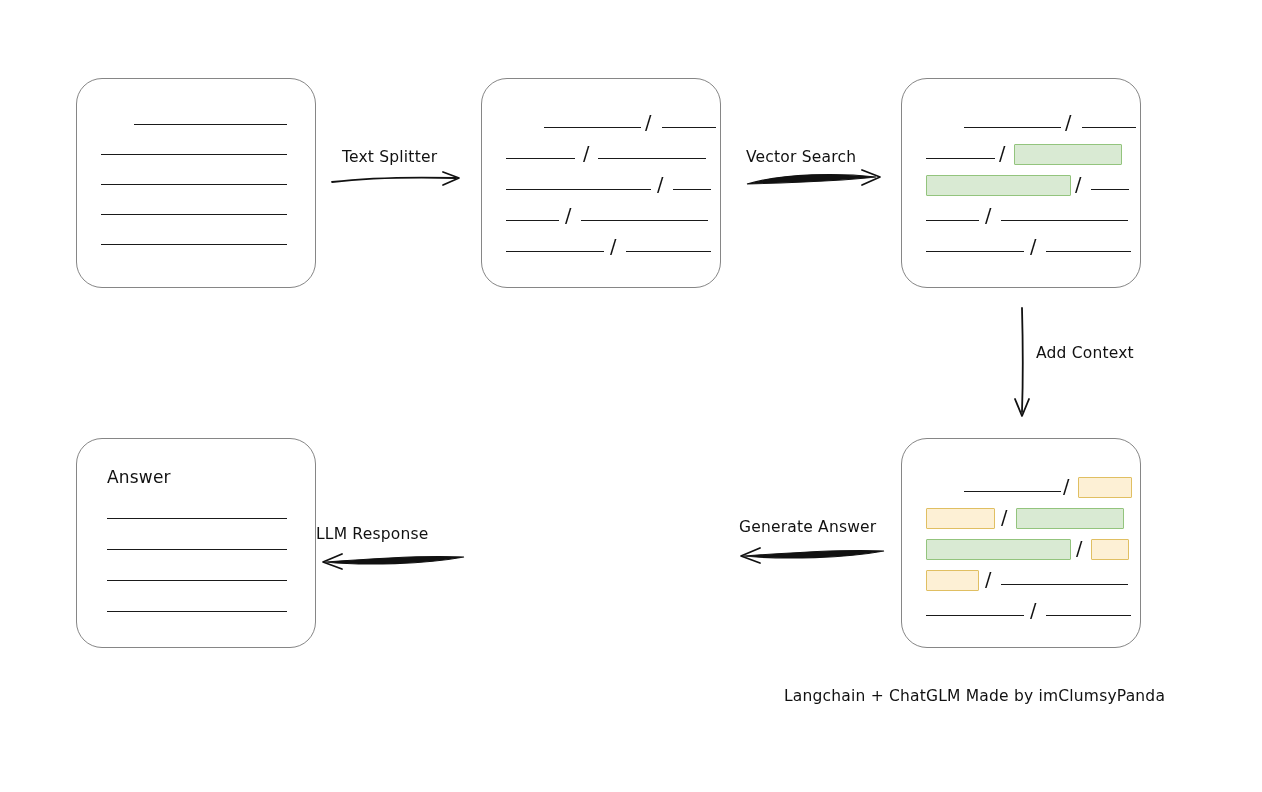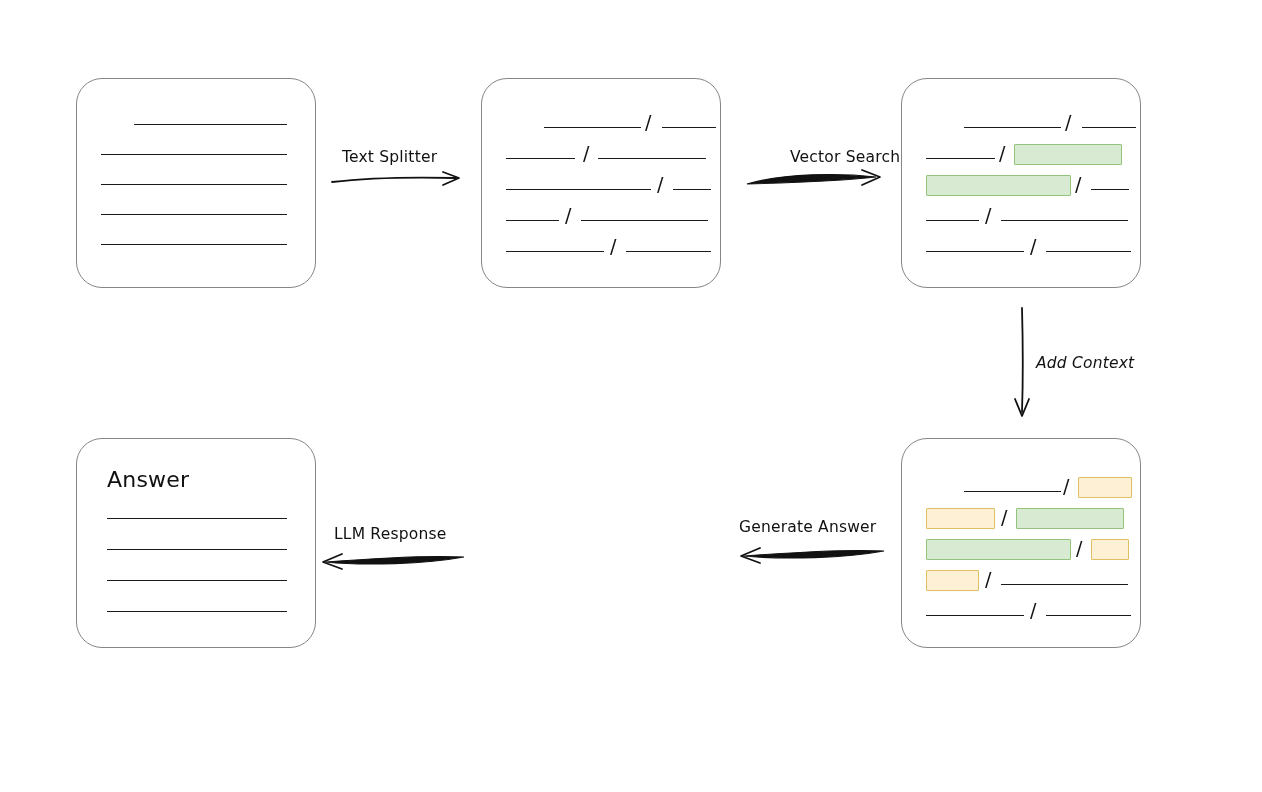--- a/index.html
+++ b/index.html
@@ -20,21 +20,21 @@
          font-size:19px;line-height:1;color:#111;font-weight:500;
          transform:translateY(-72%);}
 
   
   .chip{position:absolute;box-sizing:border-box;border-radius:1px;}
   .chip.green {background:#d9ead3;border:1.5px solid #93c47d;}
   .chip.yellow{background:#fdf0d5;border:1.5px solid #e0bf62;}
   .chip.red   {background:#f4cccc;border:1.5px solid #cc5f5f;}
 
   
-  .boxlabel{position:absolute;font-size:22px;color:#111;white-space:nowrap;
+  .boxlabel{position:absolute;font-size:17px;color:#111;white-space:nowrap;
             letter-spacing:.2px;}
 
   
   .arrow{position:absolute;}
   .arrow svg{display:block;overflow:visible;}
   .arrowlabel{position:absolute;font-size:15.5px;color:#111;white-space:nowrap;
               letter-spacing:.2px;}
 
   .footer{position:absolute;font-size:15.5px;color:#111;white-space:nowrap;
           letter-spacing:.2px;}
@@ -76,21 +76,21 @@
 
     <div class="rule" style="left:24px;top:141px;width:53px;"></div>
     <div class="slash" style="left:83px;top:141px;">/</div>
     <div class="rule" style="left:99px;top:141px;width:127px;"></div>
 
     <div class="rule" style="left:24px;top:172px;width:98px;"></div>
     <div class="slash" style="left:128px;top:172px;">/</div>
     <div class="rule" style="left:144px;top:172px;width:85px;"></div>
   </div>
 
-  <div class="arrowlabel" style="left:790px;top:148px;">Vector Search</div>
+  <div class="arrowlabel" style="left:746px;top:148px;">Vector Search</div>
   <div class="arrow" style="left:744px;top:166px;">
     <svg width="148" height="26" viewBox="0 0 148 26">
       <path d="M3 18 C 40 7, 96 7, 132 11 C 96 15, 40 17, 3 18 Z" fill="#111" stroke="#111" stroke-width="1.1"></path>
       <path d="M118 4 L136 11 L118 19" fill="none" stroke="#111" stroke-width="1.8" stroke-linejoin="round" stroke-linecap="round"></path>
     </svg>
   </div>
 
   <div class="box" style="left:901px;top:78px;width:240px;height:210px;">
 
     <div class="rule" style="left:62px;top:48px;width:97px;"></div>
@@ -107,21 +107,21 @@
 
     <div class="rule" style="left:24px;top:141px;width:53px;"></div>
     <div class="slash" style="left:83px;top:141px;">/</div>
     <div class="rule" style="left:99px;top:141px;width:127px;"></div>
 
     <div class="rule" style="left:24px;top:172px;width:98px;"></div>
     <div class="slash" style="left:128px;top:172px;">/</div>
     <div class="rule" style="left:144px;top:172px;width:85px;"></div>
   </div>
 
-  <div class="arrowlabel" style="left:1036px;top:354px;font-style:italic;">Add Context</div>
+  <div class="arrowlabel" style="left:1036px;top:344px;">Add Context</div>
   <div class="arrow" style="left:1010px;top:305px;">
     <svg width="26" height="118" viewBox="0 0 26 118">
       <path d="M12 3 C 13 40, 13 78, 12 107" fill="none" stroke="#111" stroke-width="1.8" stroke-linecap="round"></path>
       <path d="M5 94 L12 111 L19 94" fill="none" stroke="#111" stroke-width="1.8" stroke-linejoin="round" stroke-linecap="round"></path>
     </svg>
   </div>
 
   <div class="box" style="left:901px;top:438px;width:240px;height:210px;">
 
     <div class="rule" style="left:62px;top:52px;width:97px;"></div>
@@ -147,30 +147,31 @@
 
   <div class="arrowlabel" style="left:739px;top:518px;">Generate Answer</div>
   <div class="arrow" style="left:736px;top:542px;">
     <svg width="152" height="26" viewBox="0 0 152 26">
       <path d="M148 9 C 110 16, 48 18, 8 14 C 48 11, 110 7, 148 9 Z" fill="#111" stroke="#111" stroke-width="1.1"></path>
       <path d="M24 6 L5 14 L24 21" fill="none" stroke="#111" stroke-width="1.8" stroke-linejoin="round" stroke-linecap="round"></path>
     </svg>
   </div>
 
 
-  <div class="arrowlabel" style="left:334px;top:525px;">LLM Response</div>
+  <div class="arrowlabel" style="left:316px;top:525px;">LLM Response</div>
   <div class="arrow" style="left:318px;top:548px;">
     <svg width="150" height="26" viewBox="0 0 150 26">
       <path d="M146 9 C 108 16, 46 18, 8 14 C 46 11, 108 7, 146 9 Z" fill="#111" stroke="#111" stroke-width="1.1"></path>
       <path d="M24 6 L5 14 L24 21" fill="none" stroke="#111" stroke-width="1.8" stroke-linejoin="round" stroke-linecap="round"></path>
     </svg>
   </div>
 
   <div class="box" style="left:76px;top:438px;width:240px;height:210px;">
     <div class="boxlabel" style="left:30px;top:28px;">Answer</div>
     <div class="rule" style="left:30px;top:79px;width:180px;"></div>
     <div class="rule" style="left:30px;top:110px;width:180px;"></div>
     <div class="rule" style="left:30px;top:141px;width:180px;"></div>
     <div class="rule" style="left:30px;top:172px;width:180px;"></div>
   </div>
 
+  <div class="footer" style="left:784px;top:687px;">Langchain + ChatGLM Made by imClumsyPanda</div>
 
 </div>
 
 </body></html>

